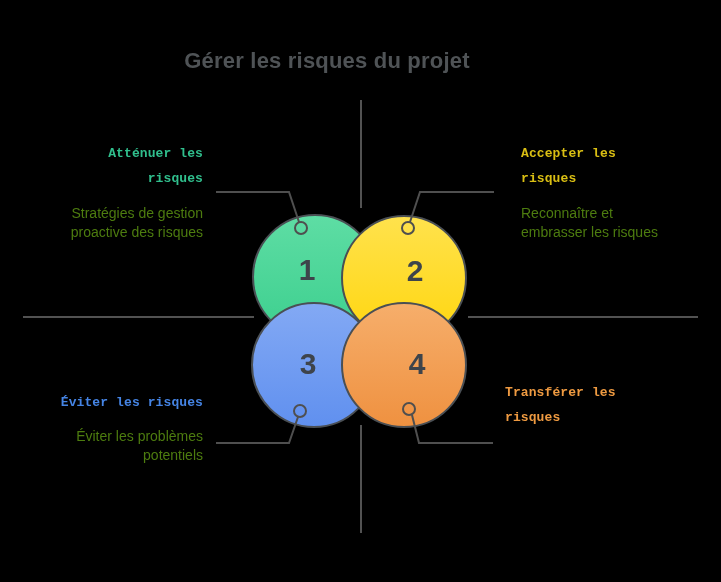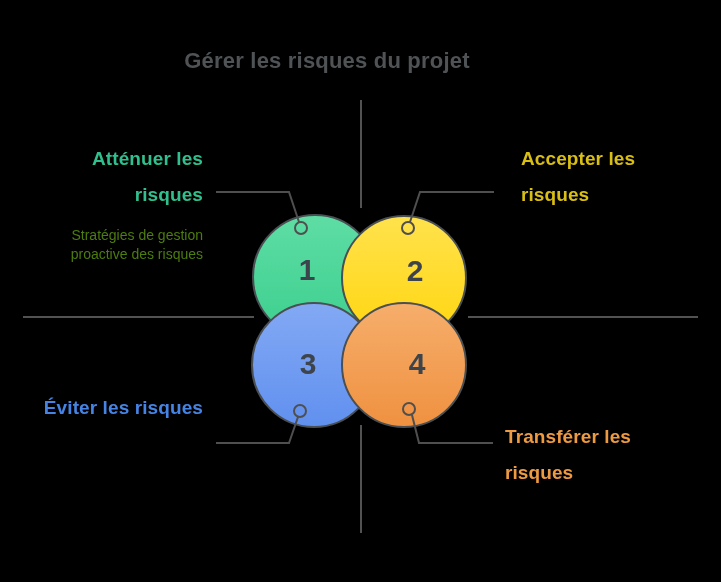--- a/index.html
+++ b/index.html
@@ -30,36 +30,37 @@
   .diagram-svg {
     position: absolute;
     top: 0;
     left: 0;
   }
   .quadrant {
     position: absolute;
     width: 190px;
   }
   .quadrant .heading {
-    font-size: 19px;
+    font-size: 13px;
     font-weight: bold;
-    line-height: 36px;
+    line-height: 25px;
     white-space: pre-line;
     letter-spacing: 0.1px;
+    font-family: Liberation Mono, monospace;
   }
   .quadrant .description {
     font-size: 14px;
     line-height: 19px;
     color: #4d7c0f;
     white-space: pre-line;
   }
   .q-top-left    { top: 141px; right: 518px; text-align: right; }
   .q-top-right   { top: 141px; left: 521px;  text-align: left; }
   .q-bottom-left { top: 390px; right: 518px; text-align: right; }
-  .q-bottom-right{ top: 419px; left: 505px;  text-align: left; }
+  .q-bottom-right{ top: 380px; left: 505px;  text-align: left; }
 
   .q-top-left .description,
   .q-top-right .description   { margin-top: 13px; }
   .q-bottom-left .description { margin-top: 12px; }
   .q-bottom-right .description{ margin-top: 8px; }
 
   .q-top-left .heading    { color: #30bf8d; }
   .q-top-right .heading   { color: #d9be13; }
   .q-bottom-left .heading { color: #4584e4; }
   .q-bottom-right .heading{ color: #ee9a41; }
@@ -127,24 +128,28 @@
   <div class="quadrant q-top-left">
     <div class="heading">Atténuer les
 risques</div>
     <div class="description">Stratégies de gestion
 proactive des risques</div>
   </div>
 
   <div class="quadrant q-top-right">
     <div class="heading">Accepter les
 risques</div>
+    <div class="description">Reconnaître et
+embrasser les risques</div>
   </div>
 
   <div class="quadrant q-bottom-left">
     <div class="heading">Éviter les risques</div>
+    <div class="description">Éviter les problèmes
+potentiels</div>
   </div>
 
   <div class="quadrant q-bottom-right">
     <div class="heading">Transférer les
 risques</div>
   </div>
 
 </div>
 
 </body></html>

